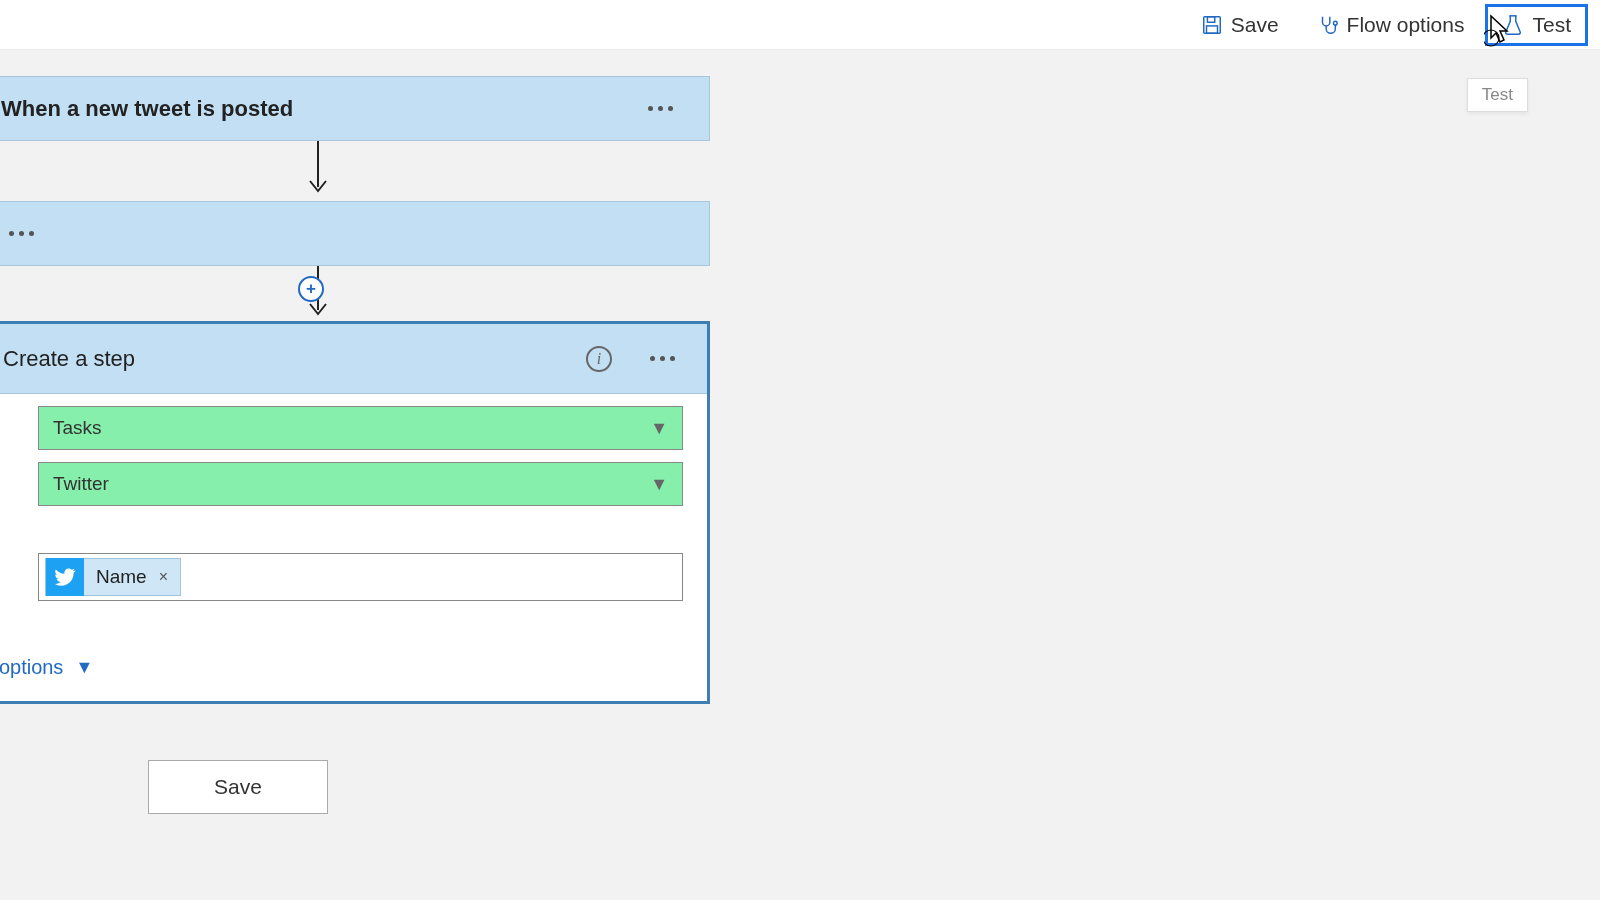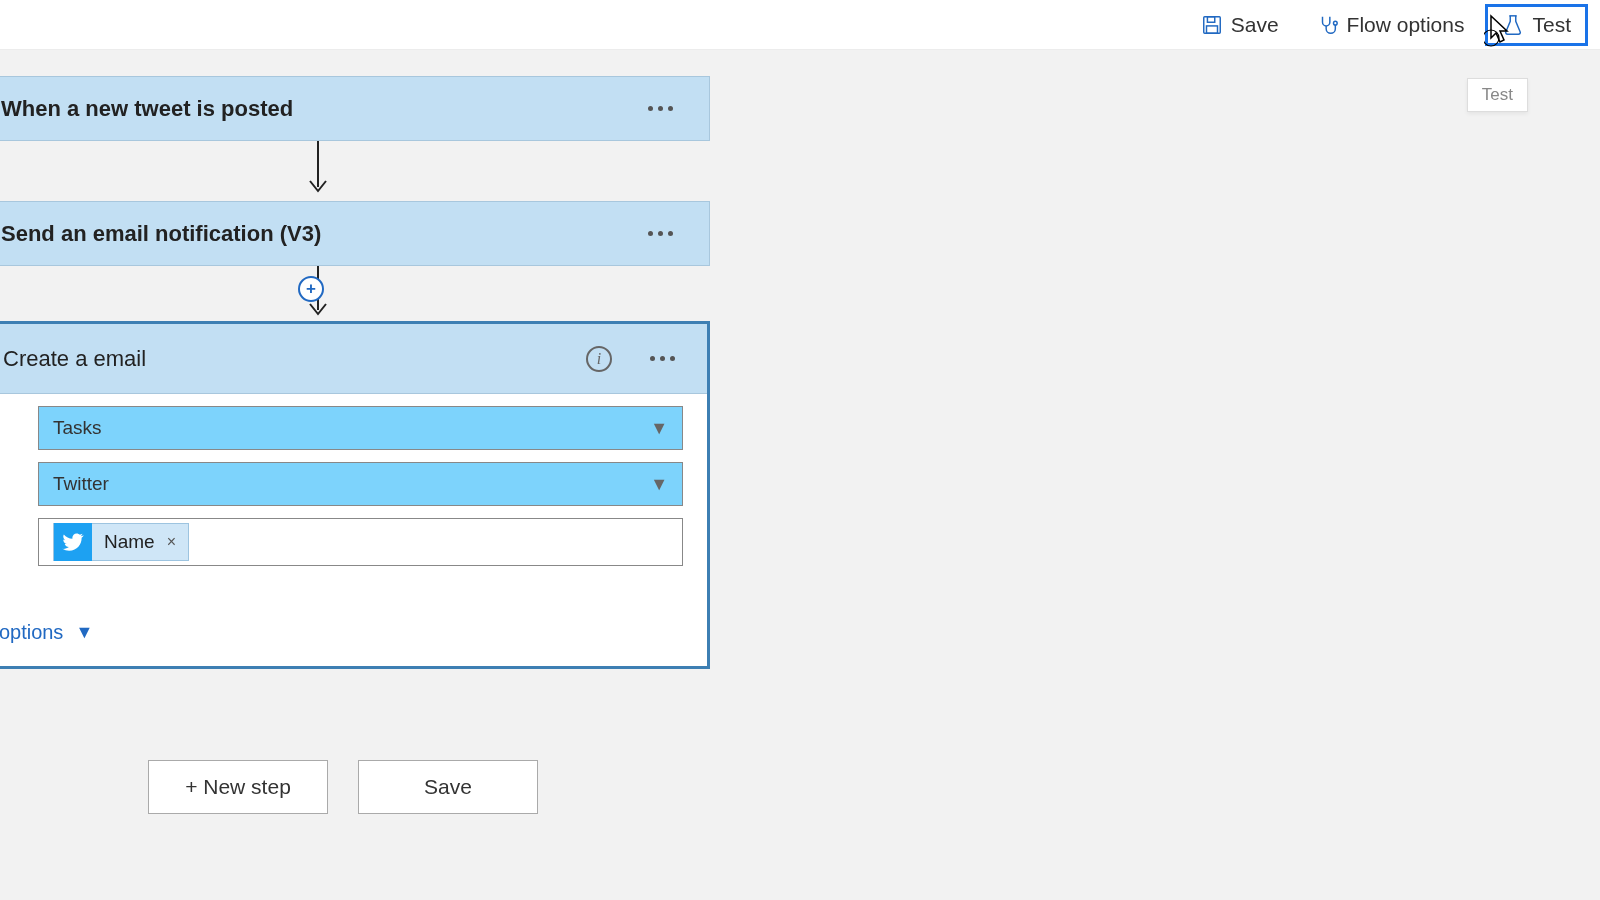--- a/index.html
+++ b/index.html
@@ -131,40 +131,41 @@
   }
   .fcontrol {
     flex: 1;
     position: relative;
     margin-right: 4px;
   }
   .fselect, .finput {
     width: 100%;
     height: 44px;
     border: 1px solid #888;
-    background: #7dd3fc;
+    background: #86efac;
     padding: 0 14px;
     font-size: 19px;
     color: #333;
     display: flex;
     align-items: center;
     justify-content: space-between;
     cursor: pointer;
   }
   .finput { cursor: text; color: #666; }
   .chev { color: #666; font-size: 18px; }
 
   .token-wrap {
     width: 100%;
     min-height: 48px;
     border: 1px solid #888;
-    padding: 4px 14px;
+    padding: 4px 6px;
     display: flex;
     align-items: center;
     gap: 6px;
+    margin-top: 35px;
   }
   .token {
     display: flex;
     align-items: center;
     background: #cfe6f7;
     border: 1px solid #9dc4e0;
     height: 38px;
     padding: 0 8px 0 0;
     gap: 8px;
   }
@@ -290,39 +291,38 @@
   </div>
 
   <div class="arrow-seg">
     <svg width="20" height="60">
         <line x1="10" y1="0" x2="10" y2="46" stroke="#222" stroke-width="2"></line>
         <polyline points="2,40 10,50 18,40" fill="none" stroke="#222" stroke-width="2"></polyline>
       </svg>
   </div>
 
   <div class="flow-card">
-    <span class="title">Send an email notification (V3)</span>
     <div class="ellipsis">
         <span></span>
         <span></span>
         <span></span>
       </div>
   </div>
 
   <div class="arrow-seg" style="height:55px;">
     <svg width="20" height="55">
         <line x1="10" y1="0" x2="10" y2="44" stroke="#222" stroke-width="2"></line>
         <polyline points="2,38 10,48 18,38" fill="none" stroke="#222" stroke-width="2"></polyline>
       </svg>
     <div class="plus-badge">+</div>
   </div>
 
   <div class="exp-card">
     <div class="exp-header">
-      <span class="etitle">Create a email</span>
+      <span class="etitle">Create a step</span>
       <div class="exp-hicons">
         <div class="info-icon">i</div>
         <div class="ellipsis">
             <span></span>
             <span></span>
             <span></span>
           </div>
       </div>
     </div>
 
@@ -371,15 +371,14 @@
       <div class="adv-link">
         <span style="margin-left:-70px;">Show advanced options</span>
         <span class="chev">▼</span>
       </div>
     </div>
   </div>
 
 </div>
 
 <div class="bottom-actions">
-  <div class="bbtn">+ New step</div>
   <div class="bbtn">Save</div>
 </div>
 
 </body></html>

